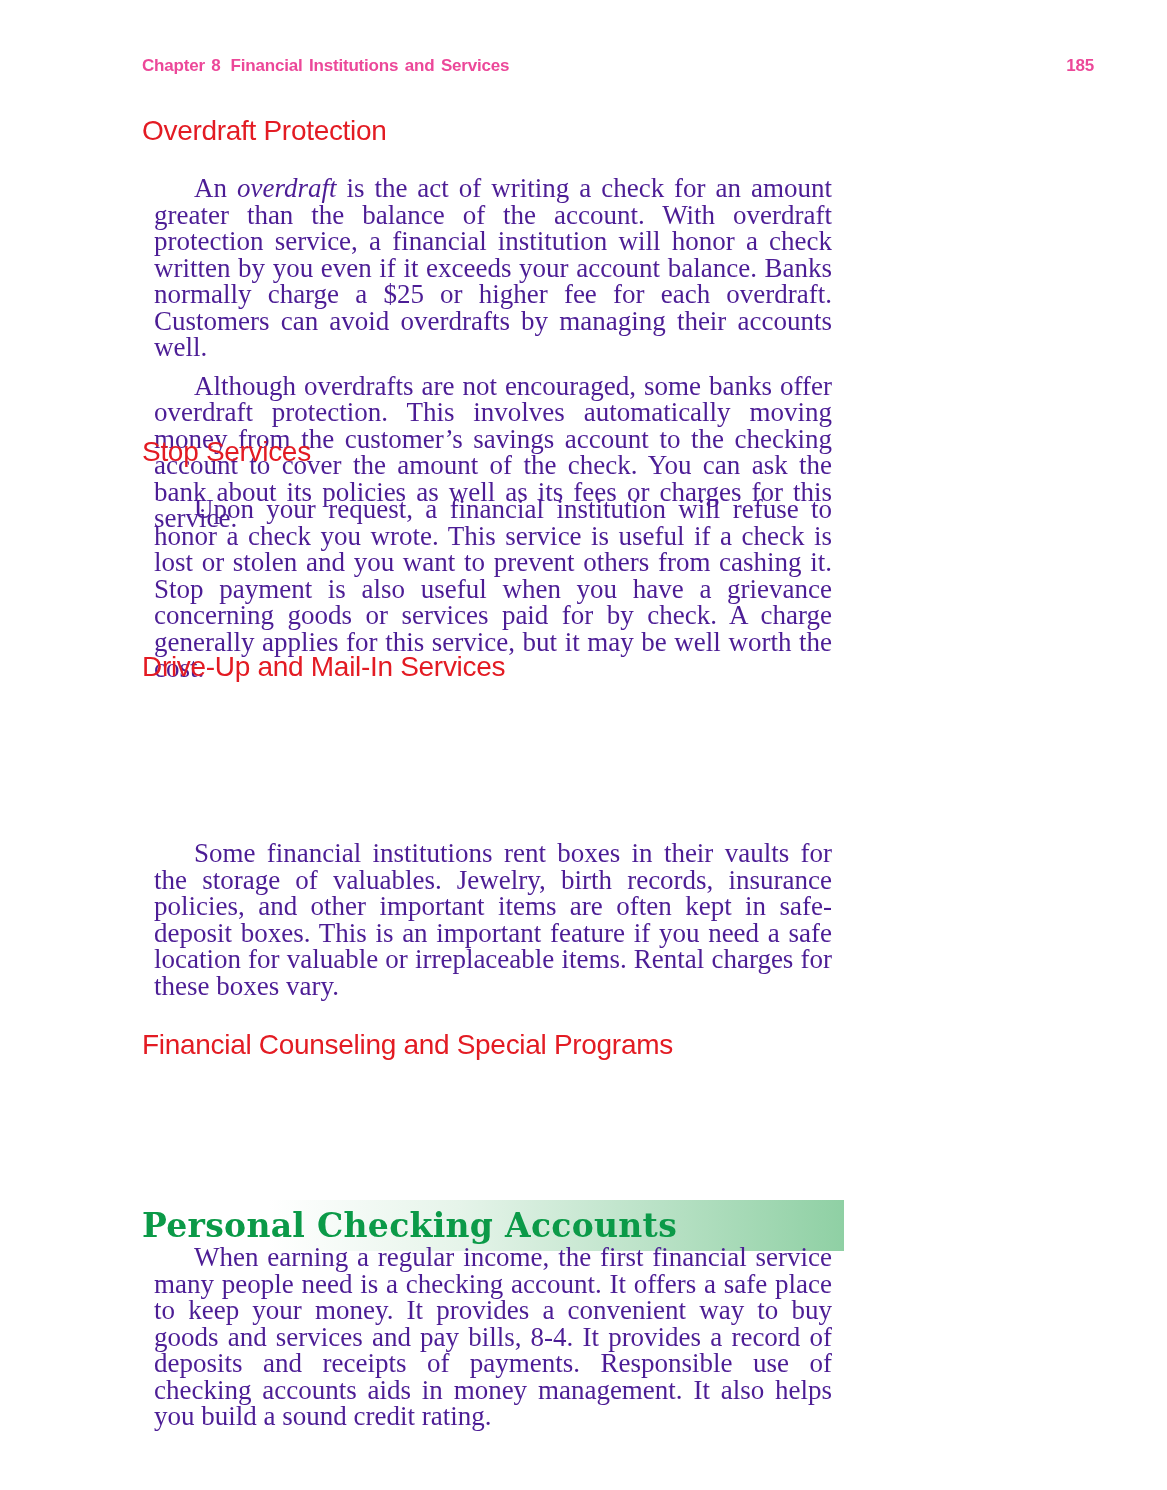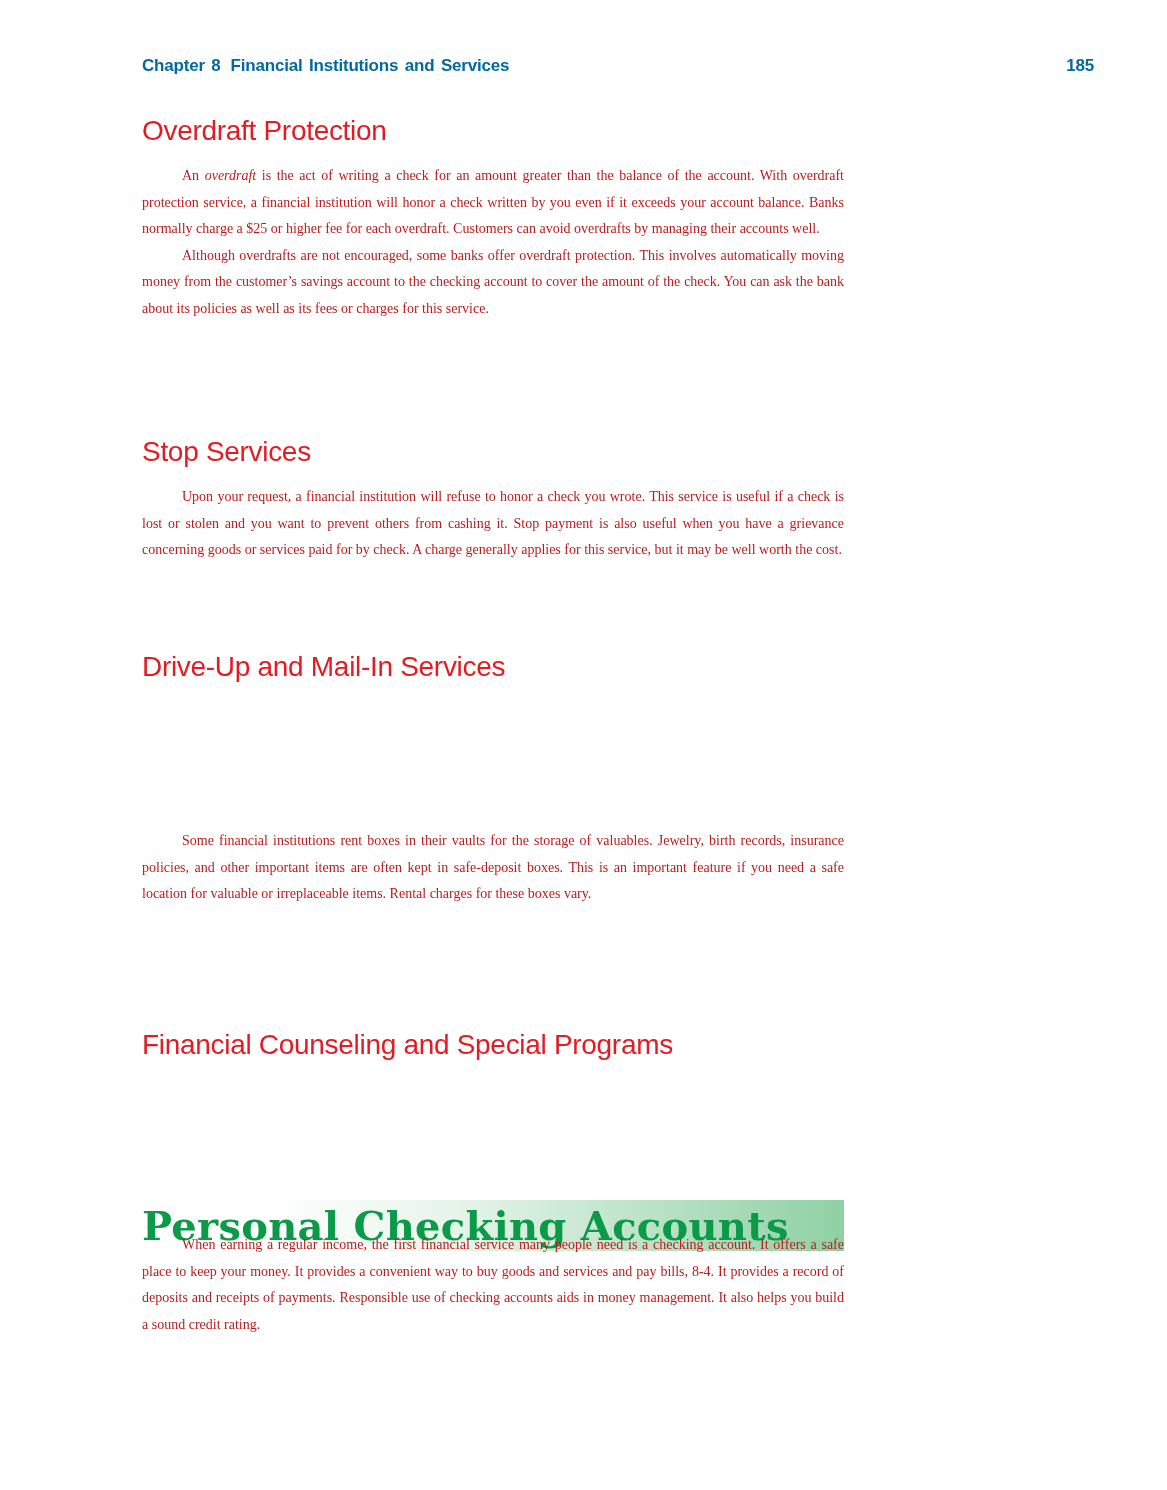--- a/index.html
+++ b/index.html
@@ -1,40 +1,40 @@
 <!DOCTYPE html>
 <html><head>
 <meta charset="utf-8">
 <style>
   html, body { margin: 0; padding: 0; background: #ffffff; }
   body { width: 1167px; height: 1490px; position: relative; overflow: hidden; }
   .running-head {
     position: absolute; top: 56px; left: 142px; width: 952px;
     font-family: "Liberation Sans", sans-serif; font-weight: bold; font-size: 17px;
-    color: #0369a1; display: flex; justify-content: space-between; letter-spacing: -0.2px;
+    color: #ec4899; display: flex; justify-content: space-between; letter-spacing: -0.2px;
   }
   .running-head .ch { word-spacing: 2px; }
   .running-head .gap { display: inline-block; width: 10px; }
   .col { position: absolute; left: 142px; width: 702px; }
   h2.sec {
     margin: 0; font-family: "Liberation Sans", sans-serif; font-weight: normal;
     font-size: 28px; color: #e31b23; letter-spacing: -0.3px; line-height: 34px;
   }
   p.body {
-    margin: 0; font-family: "Liberation Serif", serif; font-size: 14px;
-    line-height: 26.5px; color: #b91c1c; text-align: justify; text-indent: 40px;
+    margin: 12px; font-family: "Liberation Serif", serif; font-size: 27px;
+    line-height: 26.5px; color: #4c1d95; text-align: justify; text-indent: 40px;
     hyphens: manual;
   }
   .green-bar {
     position: absolute; left: 142px; top: 1200px; width: 702px; height: 51px;
     background: linear-gradient(to right, #ffffff 0%, #ffffff 18%, #e6f4ea 45%, #8fd0a4 100%);
   }
   .green-bar h1 {
     margin: 0; padding-left: 0; font-family: "DejaVu Serif", serif; font-weight: bold;
-    font-size: 40px; line-height: 51px; color: #0b9a48; letter-spacing: 0.3px;
+    font-size: 33px; line-height: 51px; color: #0b9a48; letter-spacing: 0.3px;
   }
 </style>
 </head>
 <body>
 
 <div class="running-head">
   <span class="ch"><span>Chapter 8</span><span class="gap"></span><span>Financial Institutions and Services</span></span>
   <span>185</span>
 </div>
 

